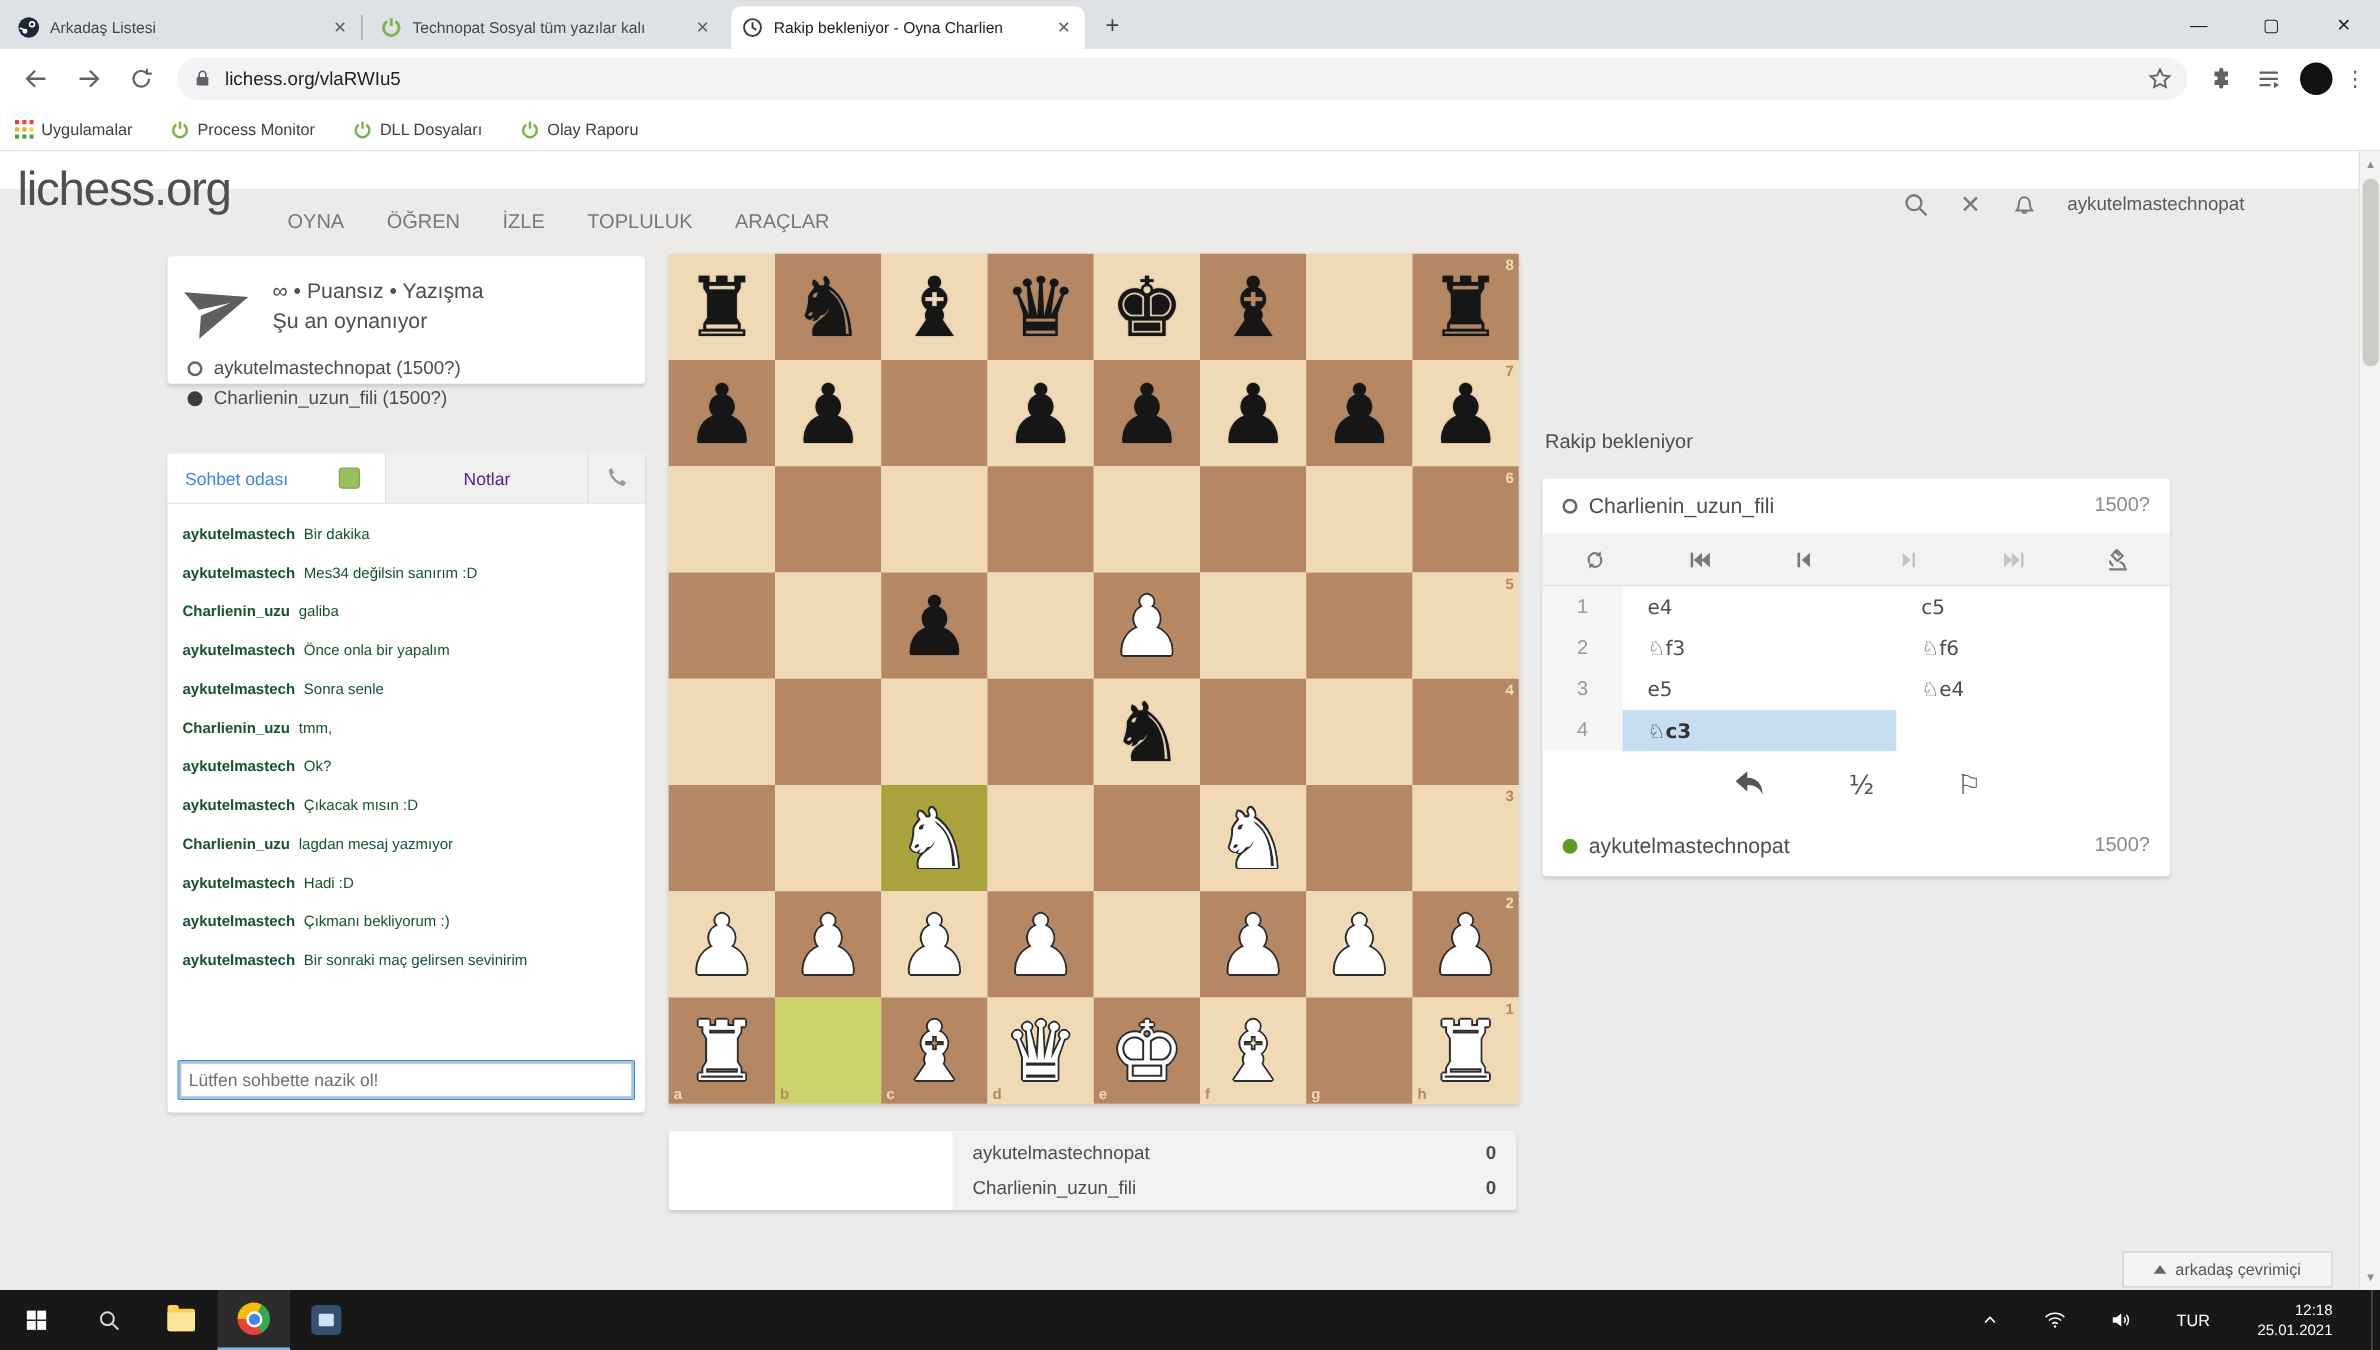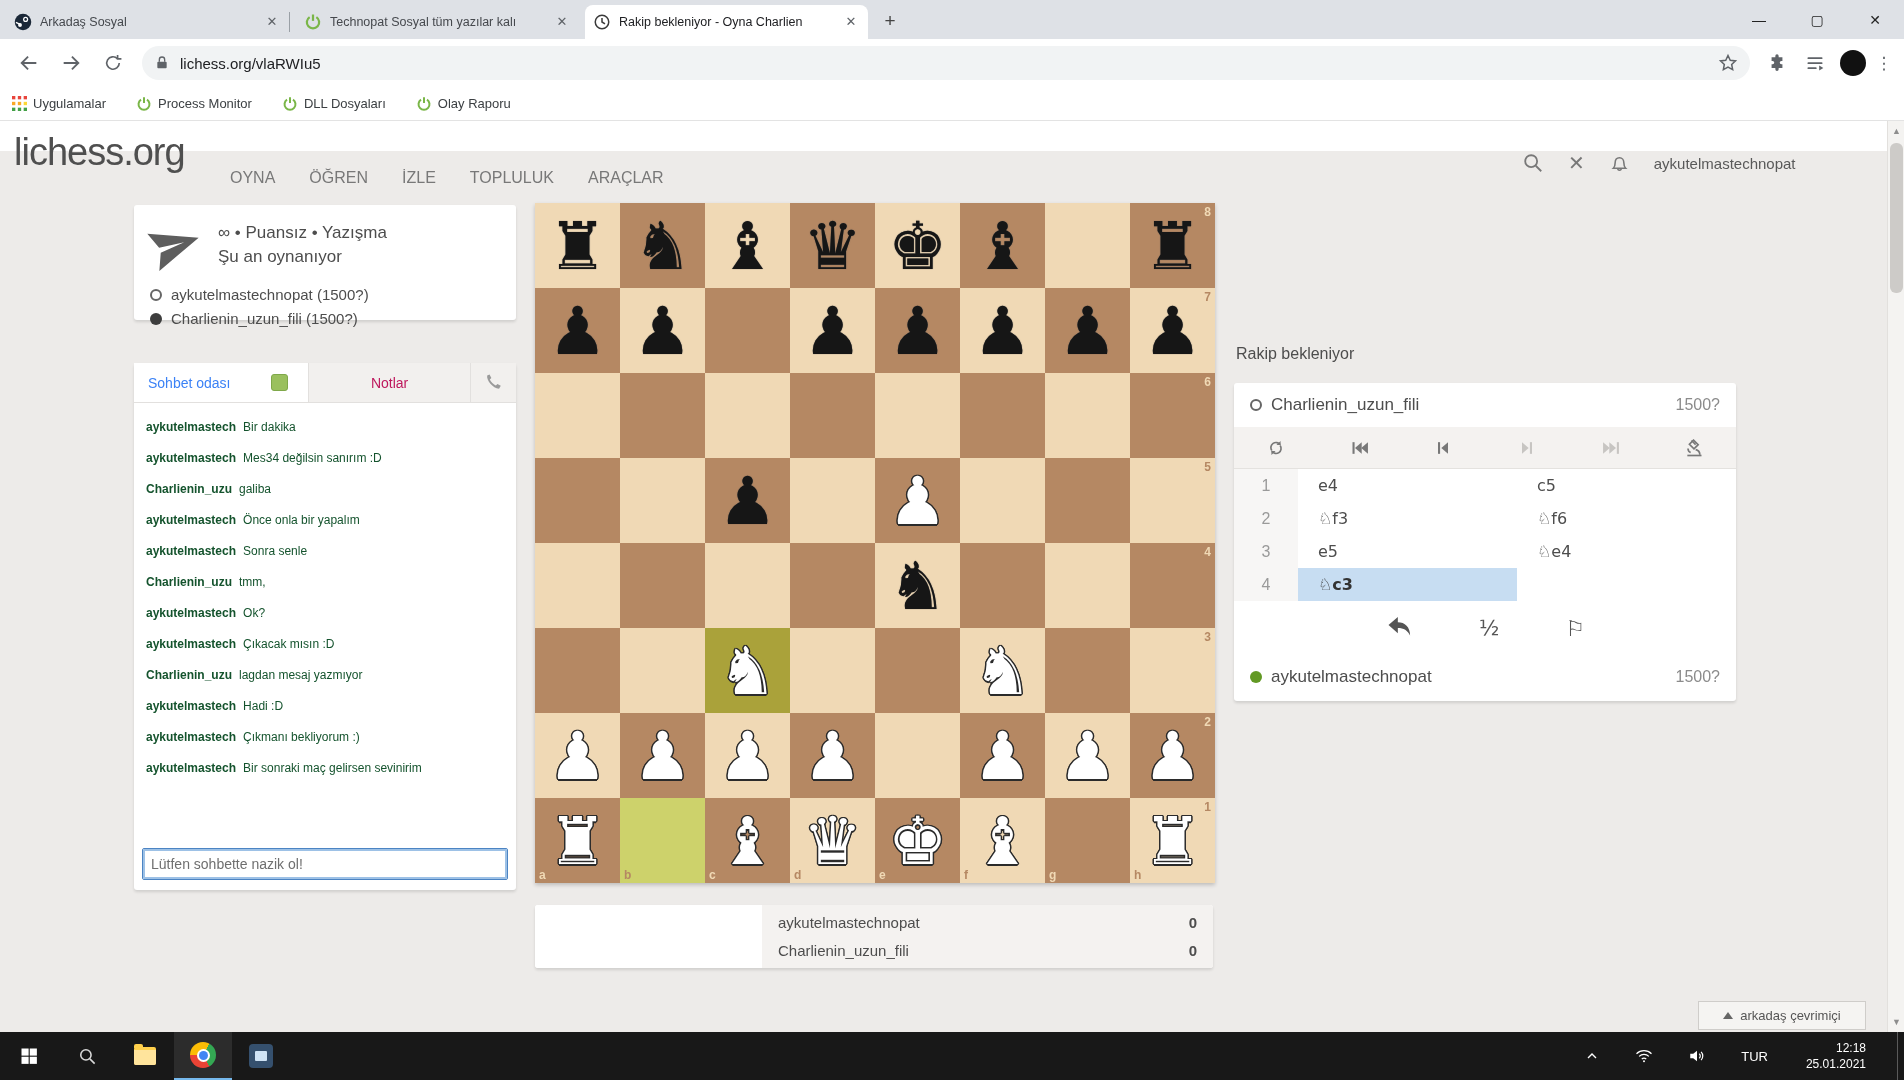--- a/index.html
+++ b/index.html
@@ -30,35 +30,35 @@
   
   .page{position:relative;height:911px;background:#edebe9}
   .whitestrip{position:absolute;top:0;left:0;right:17px;height:30px;background:#fff}
   .lilogo{position:absolute;left:14px;top:10px;font-size:38px;color:#4f4f4f;letter-spacing:-1px}
   .linav{position:absolute;left:230px;top:48px;display:flex;gap:34px}
   .linav span{font-size:16px;color:#787878}
   .hdr-icons{position:absolute;top:30px;left:1522px;display:flex;align-items:center;gap:24px;color:#787878}
   .hdr-user{font-size:15px;color:#595959}
   .card{position:absolute;background:#fff;border-radius:3px;box-shadow:0 2px 3px rgba(0,0,0,.12)}
   
-  .meta{left:134px;top:84px;width:382px;height:115px;padding:14px 16px 10px}
+  .meta{left:134px;top:84px;width:382px;height:102px;padding:14px 16px 10px}
   .meta-top{display:flex;align-items:center}
   .meta-lines{margin-left:16px;color:#4d4d4d;font-size:17px;line-height:24px}
   .meta-players{margin-top:12px;font-size:15px;color:#4d4d4d;line-height:24px}
   .pl-row{display:flex;align-items:center}
   .dot{width:12px;height:12px;border-radius:50%;margin-right:9px;flex:none}
   .dot.w{border:2px solid #666;background:#fff}
   .dot.b{background:#3d3d3d}
   .dot.g{background:#629924}
   
   .chat{left:134px;top:242px;width:382px;height:527px;display:flex;flex-direction:column}
   .chat-head{height:40px;display:flex;align-items:stretch;border-bottom:1px solid #e2e0de;flex:none}
   .chat-tab{display:flex;align-items:center;font-size:14px;color:#3b82f6;padding:0 14px}
   .chat-tab.on{background:#fff;flex:1.1}
-  .chat-tab.off{background:#f2f0ee;color:#be185d;flex:1;justify-content:center;border-left:1px solid #e2e0de}
+  .chat-tab.off{background:#f2f0ee;color:#4c1d95;flex:1;justify-content:center;border-left:1px solid #e2e0de}
   .kid{width:17px;height:17px;border-radius:3px;background:#9ac05e;border:1px solid #7fa84a;margin-left:40px}
   .chat-phone{background:#f2f0ee;width:46px;display:flex;align-items:center;justify-content:center;border-left:1px solid #e2e0de}
   .chat-body{flex:1;overflow:hidden;padding:9px 12px}
   .chat-row{font-size:12px;color:#14532d;line-height:31px;white-space:nowrap;overflow:hidden}
   .chat-user{font-weight:bold;margin-right:7px}
   .chat-foot{flex:none;padding:6px 8px 10px}
   .chat-input{width:100%;height:32px;border:1px solid #4c84c3;outline:2px solid #9dc1e6;outline-offset:-3px;border-radius:2px;font-size:14px;padding:0 8px;color:#444;font-family:"Liberation Sans",sans-serif}
   .chat-input::placeholder{color:#6f6f6f}
   
   .board{position:absolute;left:535px;top:82px;width:680px;height:680px;display:grid;grid-template-columns:repeat(8,85px);grid-template-rows:repeat(8,85px);box-shadow:0 2px 4px rgba(0,0,0,.2)}
@@ -124,21 +124,21 @@
   <div class="tab">
     <span class="fav">
       <svg viewBox="0 0 24 24" width="18" height="18">
           <circle cx="12" cy="12" r="11" fill="#1b2838"></circle>
           <circle cx="15.5" cy="8.5" r="3.4" fill="#fff"></circle>
           <circle cx="15.5" cy="8.5" r="1.7" fill="#1b2838"></circle>
           <circle cx="8" cy="16" r="2.6" fill="#fff"></circle>
           <path d="M2.5 12.5l6.5 3" stroke="#fff" stroke-width="1.7"></path>
         </svg>
     </span>
-    <span class="ttl">Arkadaş Sosyal</span>
+    <span class="ttl">Arkadaş Listesi</span>
     <span class="tclose">✕</span>
   </div>
   <div class="tabsep"></div>
   <div class="tab">
     <span class="fav">
       <svg viewBox="0 0 24 24" width="18" height="18" fill="none" stroke="#7ab648" stroke-width="3">
           <path d="M7.5 5.5a8.2 8.2 0 1 0 9 0"></path>
           <line x1="12" y1="2" x2="12" y2="10.5"></line>
         </svg>
     </span>

